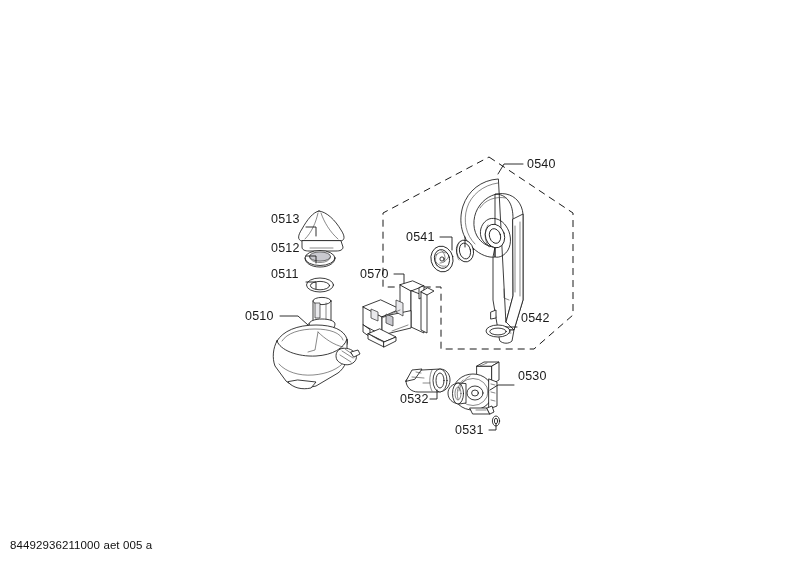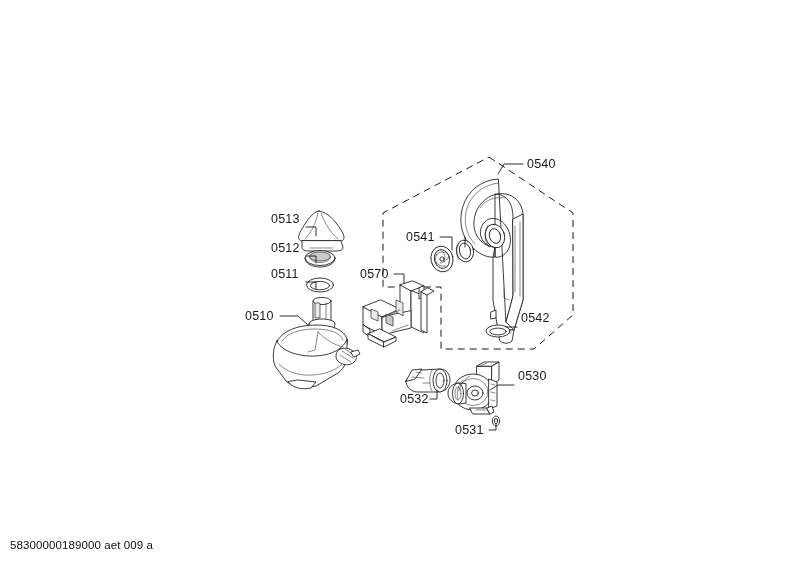--- a/index.html
+++ b/index.html
@@ -324,15 +324,15 @@
         <text class="label-text" x="527" y="168">0540</text>
         <text class="label-text" x="406" y="241">0541</text>
         <text class="label-text" x="521" y="322">0542</text>
         <text class="label-text" x="518" y="380">0530</text>
         <text class="label-text" x="455" y="434">0531</text>
         <text class="label-text" x="400" y="403">0532</text>
       </g>
 
   </svg>
 
-  <div class="footer-text">58300000189000 aet 009 a</div>
+  <div class="footer-text">84492936211000 aet 005 a</div>
 
 </div>
 
 </body></html>

